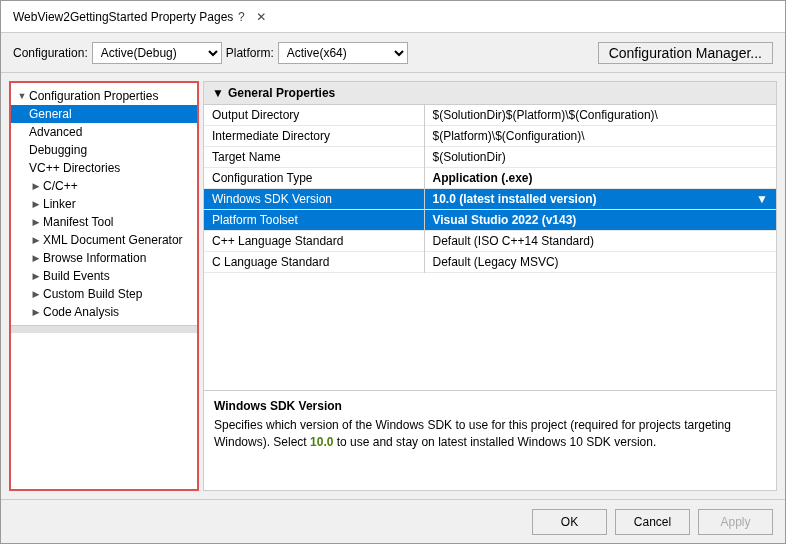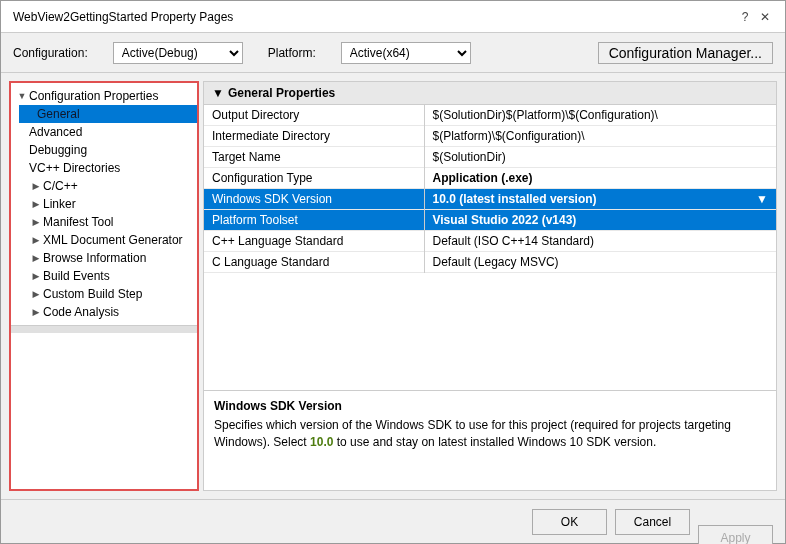--- a/index.html
+++ b/index.html
@@ -21,21 +21,21 @@
       border: 1px solid #999;
       box-shadow: 2px 2px 8px rgba(0,0,0,0.3);
       display: flex;
       flex-direction: column;
     }
     .title-bar {
       background: #fff;
       padding: 8px 12px;
       display: flex;
       align-items: center;
-      justify-content: space-between;
+      justify-content: flex-start;
       border-bottom: 1px solid #ccc;
       height: 32px;
     }
     .title-text {
       font-size: 12px;
       color: #000;
     }
     .title-controls {
       display: flex;
       gap: 4px;
@@ -48,21 +48,21 @@
       color: #444;
       display: flex;
       align-items: center;
       justify-content: center;
     }
     .toolbar {
       background: #f0f0f0;
       padding: 8px 12px;
       display: flex;
       align-items: center;
-      gap: 25px;
+      gap: 4px;
       border-bottom: 1px solid #ccc;
       height: 40px;
       justify-content: space-between;
     }
     .toolbar-label {
       font-size: 12px;
       color: #000;
     }
     .toolbar-select {
       height: 22px;
@@ -101,22 +101,21 @@
     .tree-item {
       display: flex;
       align-items: center;
       padding: 2px 4px;
       cursor: pointer;
       color: #000;
       user-select: none;
     }
     .tree-item.selected {
       background: #0078d4;
-      color: #0f172a;
-      margin-left: 8px;
+      color: #ffffff;
     }
     .tree-item.root-item {
       font-weight: normal;
     }
     .tree-arrow {
       width: 14px;
       height: 14px;
       display: inline-flex;
       align-items: center;
       justify-content: center;
@@ -196,21 +195,21 @@
       font-size: 12px;
       color: #000;
       line-height: 1.4;
     }
     .info-text .highlight {
       color: #4d7c0f;
       font-weight: bold;
     }
     .bottom-bar {
       display: flex;
-      align-items: center;
+      align-items: flex-end;
       justify-content: flex-end;
       padding: 8px 12px;
       gap: 8px;
       border-top: 1px solid #ccc;
       background: #f0f0f0;
       height: 44px;
     }
     .bottom-btn {
       height: 26px;
       min-width: 75px;

